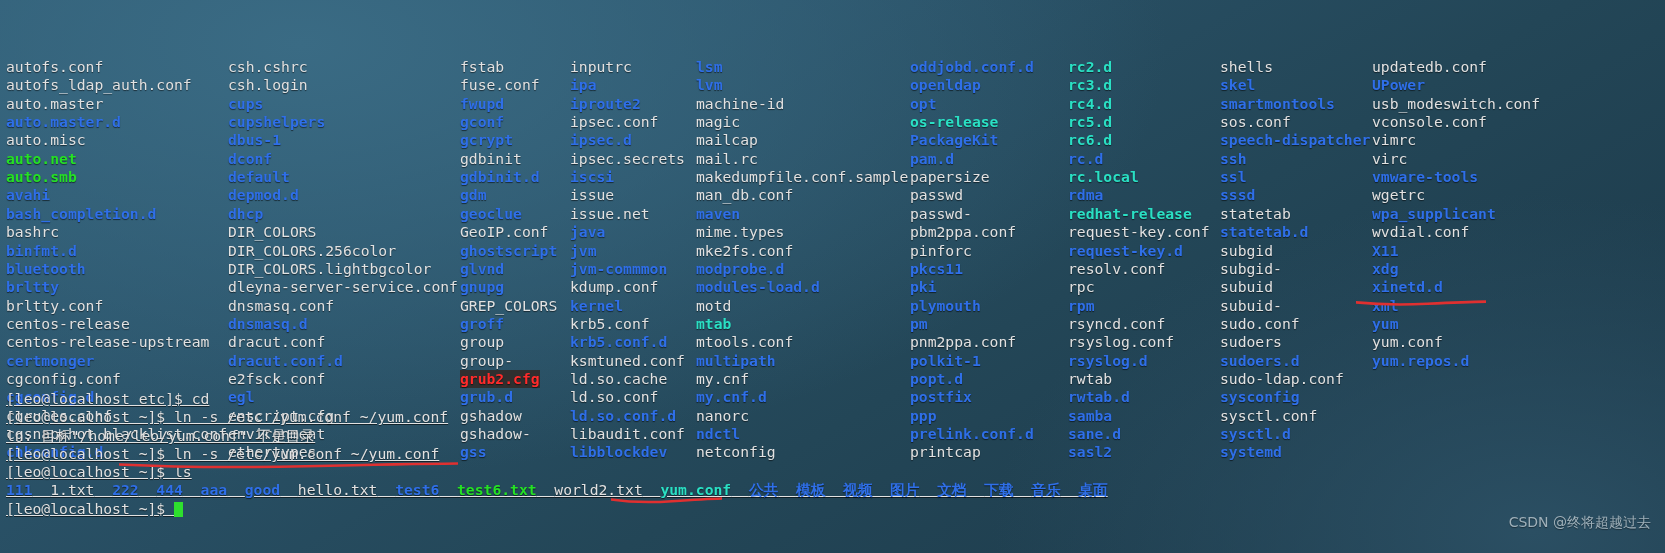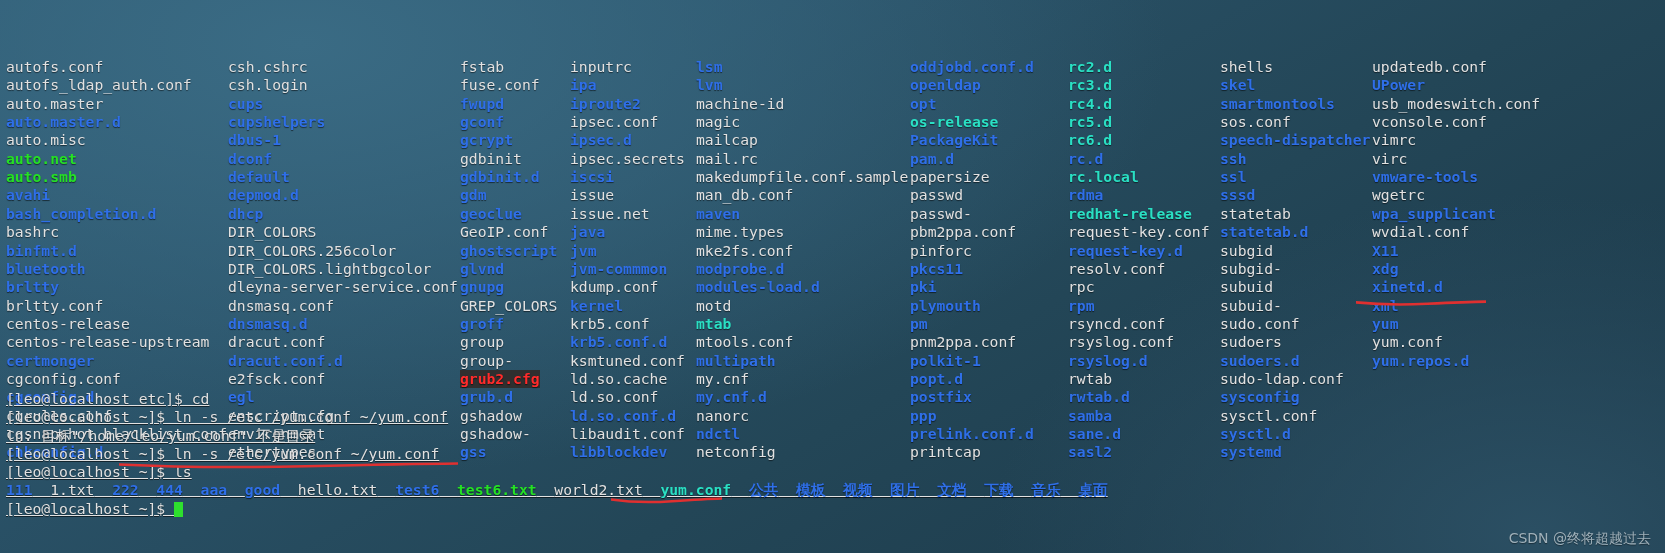--- a/index.html
+++ b/index.html
@@ -26,21 +26,21 @@
   }
   .c-white{color:#e2e2e2;}
   .c-blue{color:#2f6fe8;font-weight:bold;}
   .c-green{color:#25e025;font-weight:bold;}
   .c-cyan{color:#2ae0c4;font-weight:bold;}
   .c-red{color:#ff2b2b;font-weight:bold;background:#2f2f2f;}
   .prompt-line{position:absolute;white-space:pre;text-shadow:0 1px 1px rgba(0,0,0,.55);color:#e2e2e2;text-decoration:underline;}
   .cursor{display:inline-block;width:9px;height:15px;background:#2ee02e;vertical-align:-3px;}
   .ann{position:absolute;pointer-events:none;}
   .watermark{
-    position:absolute;right:14px;bottom:6px;
+    position:absolute;right:14px;bottom:22px;
     color:#b9c6cd;font-size:14px;opacity:.82;
     font-family:"DejaVu Sans","Liberation Sans",sans-serif;
     text-shadow:0 1px 1px rgba(0,0,0,.5);
   }
 </style>
 </head>
 <body>
 
 <div id="term">
 

